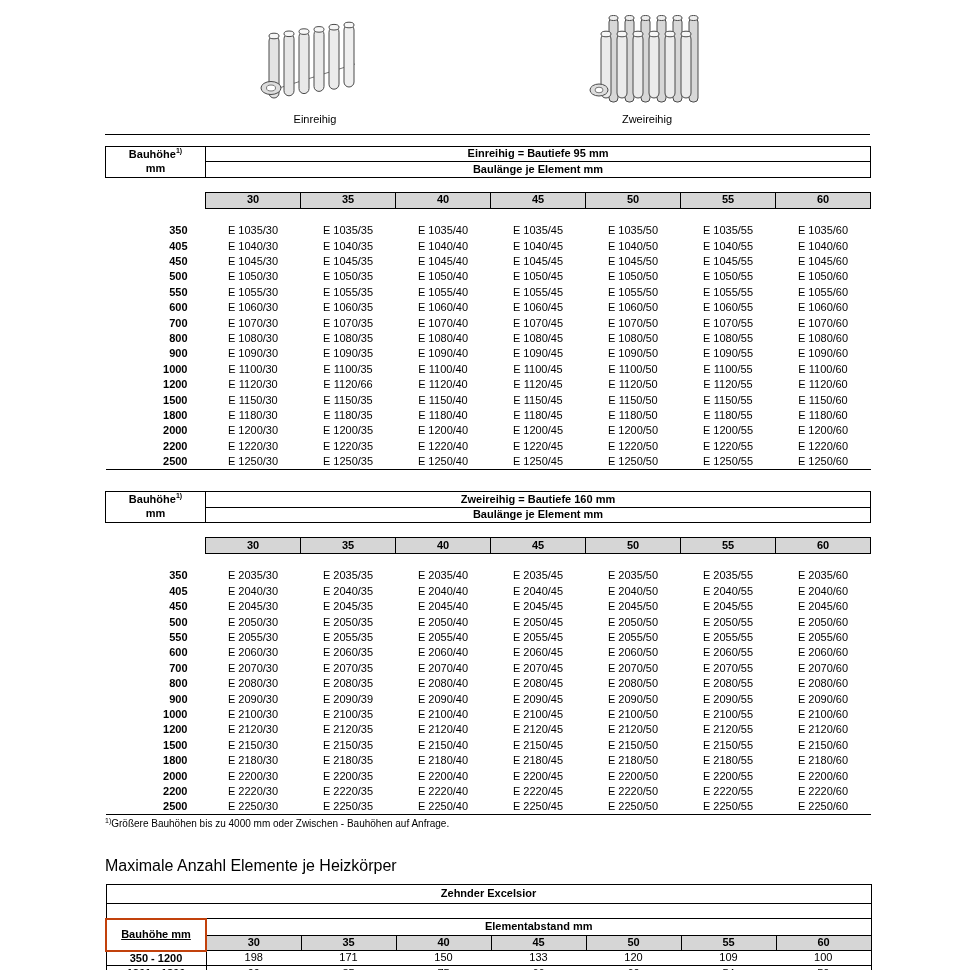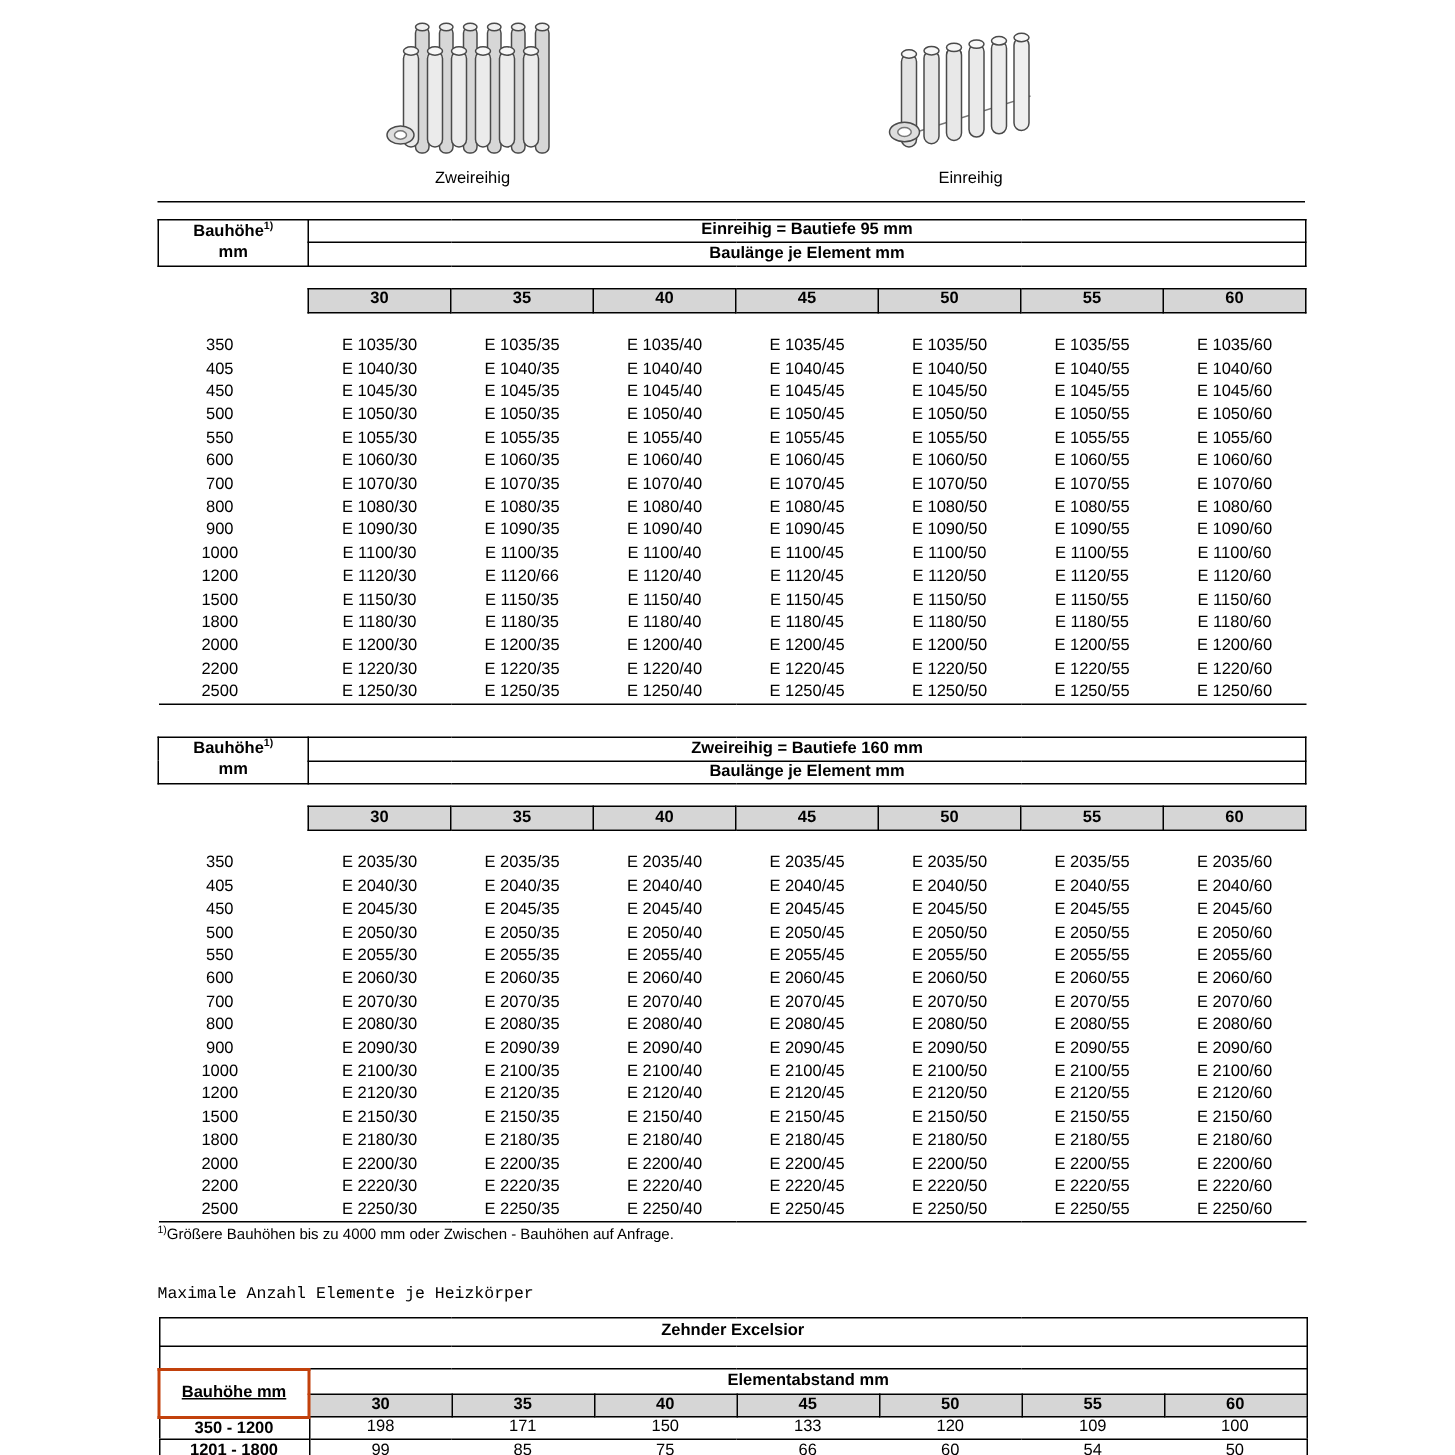--- a/index.html
+++ b/index.html
@@ -15,36 +15,58 @@
   .topline{border-top:1px solid #000;margin-top:9px;}
   table{border-collapse:collapse;table-layout:fixed;width:765px;}
   table.spec{margin-top:11px;border-bottom:1px solid #000;}
   td{padding:0;text-align:center;vertical-align:middle;font-size:11px;line-height:1.25;}
   .corner{border:1px solid #000;font-weight:bold;}
   .title,.subtitle{border:1px solid #000;font-weight:bold;height:18px;}
   tr.gap td{height:5px;border:none;}
   .colhead{background:#d6d6d6;border:1px solid #000;font-weight:bold;height:17px;}
   .nob{border:none;}
   .spec tbody td{height:15.4px;}
-  .spec .rowhead{font-weight:normal;text-align:center;padding-right:18px;}
+  .spec .rowhead{font-weight:bold;text-align:right;padding-right:18px;}
   sup{font-size:7px;line-height:0;}
   .footnote{margin-top:3px;font-size:10px;}
-  .section-heading{margin-top:28px;font-size:11px;font-family:Liberation Mono, monospace;}
+  .section-heading{margin-top:28px;font-size:16px;}
   table.max{margin-top:9px;border:1px solid #000;}
   .brand{font-weight:bold;text-align:center;padding:2px 7px;border:1px solid #000;height:17px;}
   .max .title{height:17px;margin-top:10px;}
   tr.gap3 td{height:3px;border:none;}
   .max tbody td{height:15px;border-top:1px solid #000;}
   .max .rowhead{font-weight:bold;border-right:1px solid #000;}
   .max .corner{border:2px solid #c2410c;text-decoration:underline;}
 </style>
 </head>
 <body>
 
 <div class="figures">
+  <div class="fig">
+    <svg width="120" height="98" viewBox="0 0 120 98">
+      <g stroke="#4a4a4a" stroke-width="1">
+        <path d="M24 78 L100 54" fill="none" stroke="#777"></path>
+        <rect x="14" y="26" width="10" height="62" rx="5" fill="#e3e3e3"></rect>
+        <rect x="29" y="23.8" width="10" height="62" rx="5" fill="#e6e6e6"></rect>
+        <rect x="44" y="21.6" width="10" height="62" rx="5" fill="#e8e8e8"></rect>
+        <rect x="59" y="19.4" width="10" height="62" rx="5" fill="#eaeaea"></rect>
+        <rect x="74" y="17.2" width="10" height="62" rx="5" fill="#ececec"></rect>
+        <rect x="89" y="15" width="10" height="62" rx="5" fill="#efefef"></rect>
+        <ellipse cx="19" cy="26" rx="5" ry="2.8" fill="#f7f7f7"></ellipse>
+        <ellipse cx="34" cy="23.8" rx="5" ry="2.8" fill="#f7f7f7"></ellipse>
+        <ellipse cx="49" cy="21.6" rx="5" ry="2.8" fill="#f7f7f7"></ellipse>
+        <ellipse cx="64" cy="19.4" rx="5" ry="2.8" fill="#f7f7f7"></ellipse>
+        <ellipse cx="79" cy="17.2" rx="5" ry="2.8" fill="#f7f7f7"></ellipse>
+        <ellipse cx="94" cy="15" rx="5" ry="2.8" fill="#f7f7f7"></ellipse>
+        <ellipse cx="16" cy="78" rx="10" ry="6.5" fill="#dddddd"></ellipse>
+        <ellipse cx="16" cy="78" rx="4.5" ry="3" fill="#ffffff" stroke="#777"></ellipse>
+      </g>
+    </svg>
+    <div class="figcap">Einreihig</div>
+  </div>
   <div class="fig">
     <svg width="130" height="98" viewBox="0 0 130 98">
       <g stroke="#4a4a4a" stroke-width="1">
         <rect x="22" y="8" width="9" height="84" rx="4" fill="#d7d7d7"></rect>
         <rect x="38" y="8" width="9" height="84" rx="4" fill="#d7d7d7"></rect>
         <rect x="54" y="8" width="9" height="84" rx="4" fill="#d7d7d7"></rect>
         <rect x="70" y="8" width="9" height="84" rx="4" fill="#d7d7d7"></rect>
         <rect x="86" y="8" width="9" height="84" rx="4" fill="#d7d7d7"></rect>
         <rect x="102" y="8" width="9" height="84" rx="4" fill="#d7d7d7"></rect>
         <ellipse cx="26.5" cy="8" rx="4.5" ry="2.5" fill="#efefef"></ellipse>
@@ -64,42 +86,20 @@
         <ellipse cx="51" cy="24" rx="5" ry="2.8" fill="#f7f7f7"></ellipse>
         <ellipse cx="67" cy="24" rx="5" ry="2.8" fill="#f7f7f7"></ellipse>
         <ellipse cx="83" cy="24" rx="5" ry="2.8" fill="#f7f7f7"></ellipse>
         <ellipse cx="99" cy="24" rx="5" ry="2.8" fill="#f7f7f7"></ellipse>
         <ellipse cx="12" cy="80" rx="9" ry="6" fill="#dddddd"></ellipse>
         <ellipse cx="12" cy="80" rx="4" ry="2.8" fill="#ffffff" stroke="#777"></ellipse>
       </g>
     </svg>
     <div class="figcap">Zweireihig</div>
   </div>
-  <div class="fig">
-    <svg width="120" height="98" viewBox="0 0 120 98">
-      <g stroke="#4a4a4a" stroke-width="1">
-        <path d="M24 78 L100 54" fill="none" stroke="#777"></path>
-        <rect x="14" y="26" width="10" height="62" rx="5" fill="#e3e3e3"></rect>
-        <rect x="29" y="23.8" width="10" height="62" rx="5" fill="#e6e6e6"></rect>
-        <rect x="44" y="21.6" width="10" height="62" rx="5" fill="#e8e8e8"></rect>
-        <rect x="59" y="19.4" width="10" height="62" rx="5" fill="#eaeaea"></rect>
-        <rect x="74" y="17.2" width="10" height="62" rx="5" fill="#ececec"></rect>
-        <rect x="89" y="15" width="10" height="62" rx="5" fill="#efefef"></rect>
-        <ellipse cx="19" cy="26" rx="5" ry="2.8" fill="#f7f7f7"></ellipse>
-        <ellipse cx="34" cy="23.8" rx="5" ry="2.8" fill="#f7f7f7"></ellipse>
-        <ellipse cx="49" cy="21.6" rx="5" ry="2.8" fill="#f7f7f7"></ellipse>
-        <ellipse cx="64" cy="19.4" rx="5" ry="2.8" fill="#f7f7f7"></ellipse>
-        <ellipse cx="79" cy="17.2" rx="5" ry="2.8" fill="#f7f7f7"></ellipse>
-        <ellipse cx="94" cy="15" rx="5" ry="2.8" fill="#f7f7f7"></ellipse>
-        <ellipse cx="16" cy="78" rx="10" ry="6.5" fill="#dddddd"></ellipse>
-        <ellipse cx="16" cy="78" rx="4.5" ry="3" fill="#ffffff" stroke="#777"></ellipse>
-      </g>
-    </svg>
-    <div class="figcap">Einreihig</div>
-  </div>
 </div>
 
 <div class="content">
   <div class="topline"></div>
 
   <table class="spec">
     <colgroup>
       <col style="width:100px">
         <col style="width:95px">
         <col style="width:95px">

